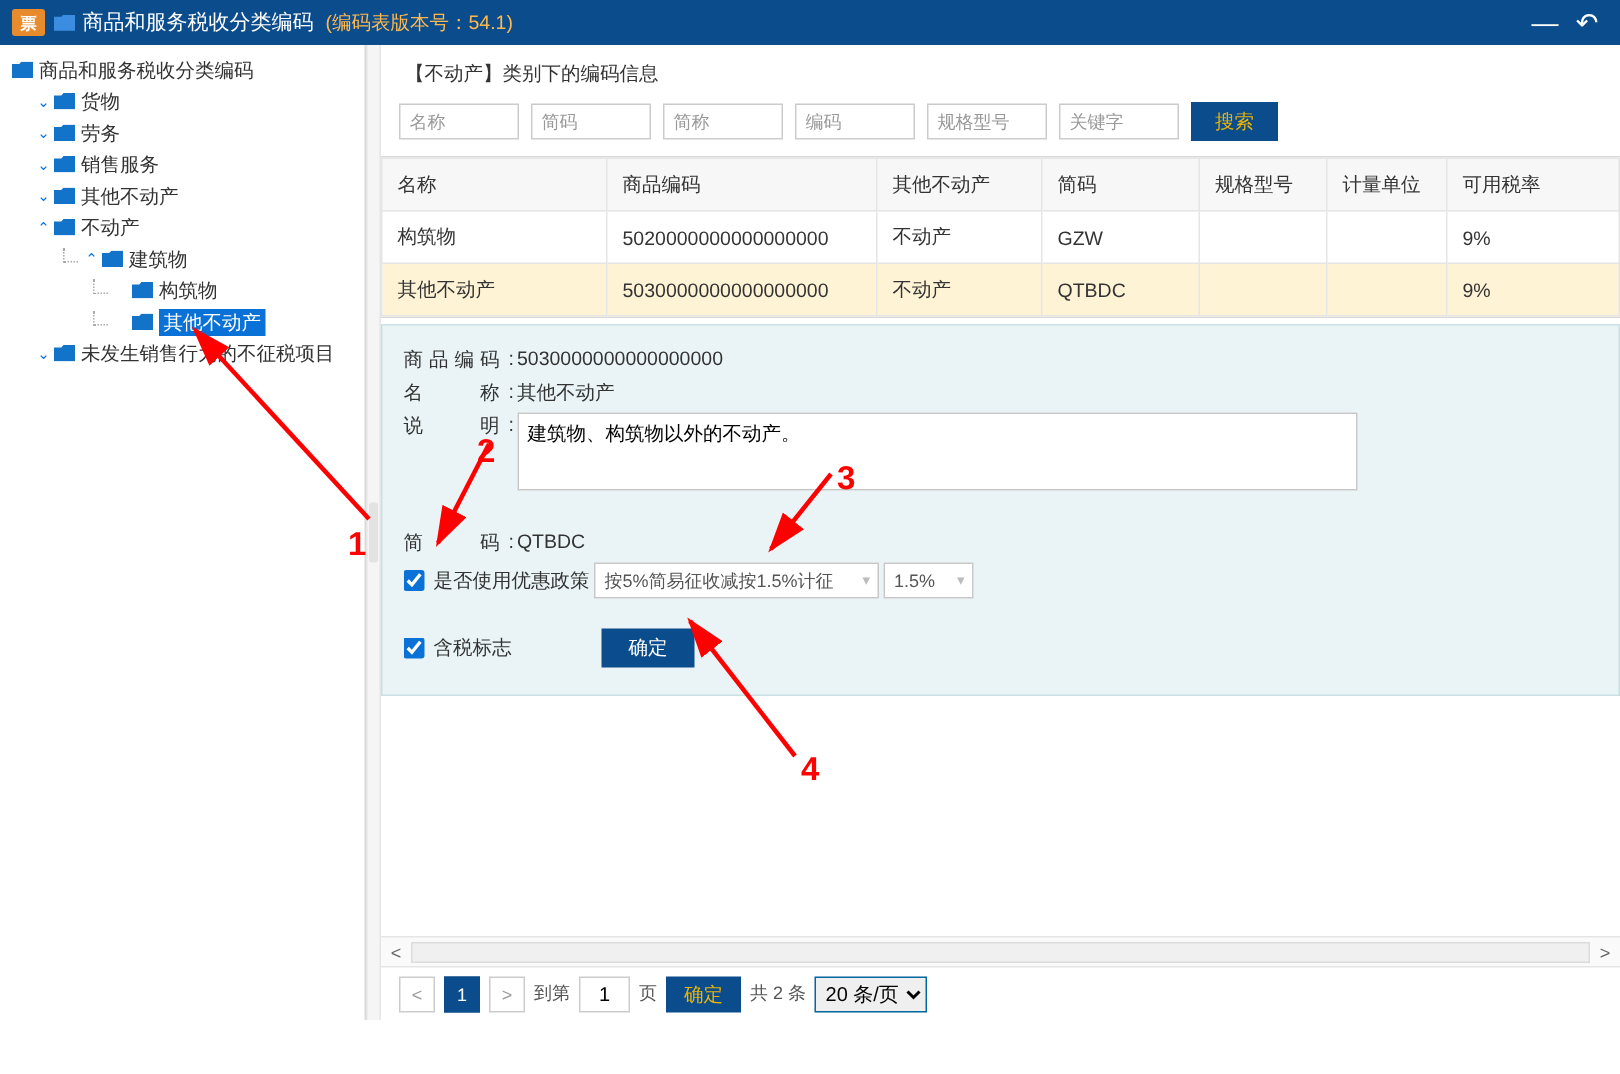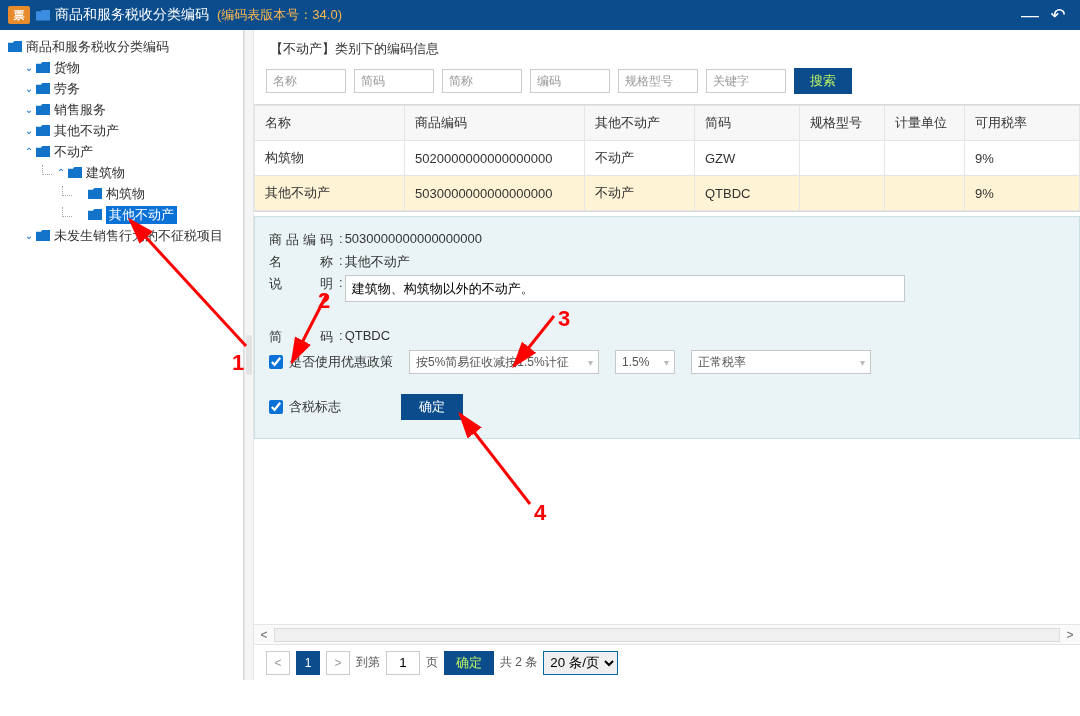--- a/index.html
+++ b/index.html
@@ -56,35 +56,35 @@
   .tree .folder { width:14px;height:11px;background:#1273c9;margin-right:4px;
     clip-path: polygon(0 15%, 35% 15%, 45% 0, 100% 0, 100% 100%, 0 100%); }
   .tree .label.sel { background:#0a72d6;color:#fff;padding:0 3px;}
   .tree .d1{padding-left:4px;} .tree .d2{padding-left:18px;} .tree .d3{padding-left:38px;} .tree .d4{padding-left:58px;}
 
   
   .crumb { padding:10px 16px 6px; font-size:13px;}
   .filters { display:flex; gap:8px; padding:4px 12px 10px; align-items:center;}
   .filters input { width:80px; height:24px; border:1px solid #ccc; padding:0 6px; font-size:12px; color:#333;}
   .filters input::placeholder { color:#999;}
-  .btn-primary { background:#0a4c8c; color:#bef264; border:none; height:26px; padding:0 16px; font-size:13px; cursor:pointer;}
+  .btn-primary { background:#0a4c8c; color:#eab308; border:none; height:26px; padding:0 16px; font-size:13px; cursor:pointer;}
 
   
   .tbl-wrap { border-top:1px solid #d9d9d9; border-bottom:1px solid #d9d9d9; }
   table.grid { width:100%; border-collapse:collapse; font-size:13px;}
   table.grid th { background:#f7f7f7; text-align:left; font-weight:normal; padding:8px 10px; border:1px solid #e5e5e5;}
   table.grid td { padding:8px 10px; border:1px solid #e5e5e5;}
   table.grid tr.selected td { background:#fff3d6;}
 
   
   .detail { background:#eaf4f6; border:1px solid #c9e0e4; margin:4px 0; padding:10px 14px 14px; font-size:13px;}
   .detail .row { display:flex; align-items:flex-start; margin:4px 0;}
   .detail .lbl { width:70px; text-align:justify; text-align-last:justify; color:#333; padding-right:6px;}
   .detail .col { margin-right:2px; }
-  .detail textarea { width:560px; height:27px; border:1px solid #c7c7c7; background:#fff; padding:4px 6px; font-family:inherit; font-size:13px; resize:none;}
+  .detail textarea { width:560px; height:52px; border:1px solid #c7c7c7; background:#fff; padding:4px 6px; font-family:inherit; font-size:13px; resize:none;}
   .detail .chk { display:flex; align-items:center; gap:6px; }
   .detail input[type="checkbox"]{ width:14px;height:14px; accent-color:#0a72d6; }
   .detail .sel { border:1px solid #c7c7c7; background:#fff; height:24px; display:inline-flex;align-items:center; padding:0 18px 0 6px; position:relative; font-size:12px; color:#555;}
   .detail .sel::after{content:"▾"; position:absolute; right:5px; color:#bbb; font-size:10px;}
   .detail .sel.w1{width:190px;} .detail .sel.w2{width:60px;} .detail .sel.w3{width:180px;}
   .detail .confirm { background:#0a4c8c;color:#fff;border:none;height:26px;padding:0 18px;font-size:13px;cursor:pointer;}
 
   
   .scroll-fill { flex:1; }
   .hbar { height:20px; border-top:1px solid #e5e5e5; display:flex;align-items:center; background:#fafafa;}
@@ -102,21 +102,21 @@
   .anno { position:absolute; left:0; top:0; width:1080px; height:716px; pointer-events:none; }
   .anno text { fill:#ff0000; font-size:22px; font-weight:bold; font-family:Arial; }
 </style>
 </head>
 <body>
 
 <div class="titlebar">
   <div class="logo">票</div>
   <div class="folder-ico"></div>
   <div class="ttl">商品和服务税收分类编码</div>
-  <div class="ver">(编码表版本号：34.0)</div>
+  <div class="ver">(编码表版本号：54.1)</div>
   <div class="spacer"></div>
   <div class="winbtn">—</div>
   <div class="winbtn">↶</div>
 </div>
 
 <div class="main">
 
   <div class="sidebar">
     <div class="tree">
       <div class="node d1">
@@ -241,28 +241,27 @@
       <div class="row">
         <span class="lbl">说　　明</span>
           <span class="col">:</span>
         <textarea style="">建筑物、构筑物以外的不动产。</textarea>
       </div>
       <div class="row" style="margin-top:26px">
         <span class="lbl">简　　码</span>
           <span class="col">:</span>
         <span>QTBDC</span>
       </div>
-      <div class="row" style="margin-top:0;gap:16px;align-items:center">
+      <div class="row" style="margin-top:0;gap:3px;align-items:center">
         <label class="chk">
           <input type="checkbox" checked="" style="">
           <span>是否使用优惠政策</span>
         </label>
         <span class="sel w1">按5%简易征收减按1.5%计征</span>
         <span class="sel w2">1.5%</span>
-        <span class="sel w3">正常税率</span>
       </div>
       <div class="row" style="margin-top:20px;gap:60px;align-items:center">
         <label class="chk">
           <input type="checkbox" checked="" style="">
           <span>含税标志</span>
         </label>
         <button class="confirm">确定</button>
       </div>
     </div>
 

